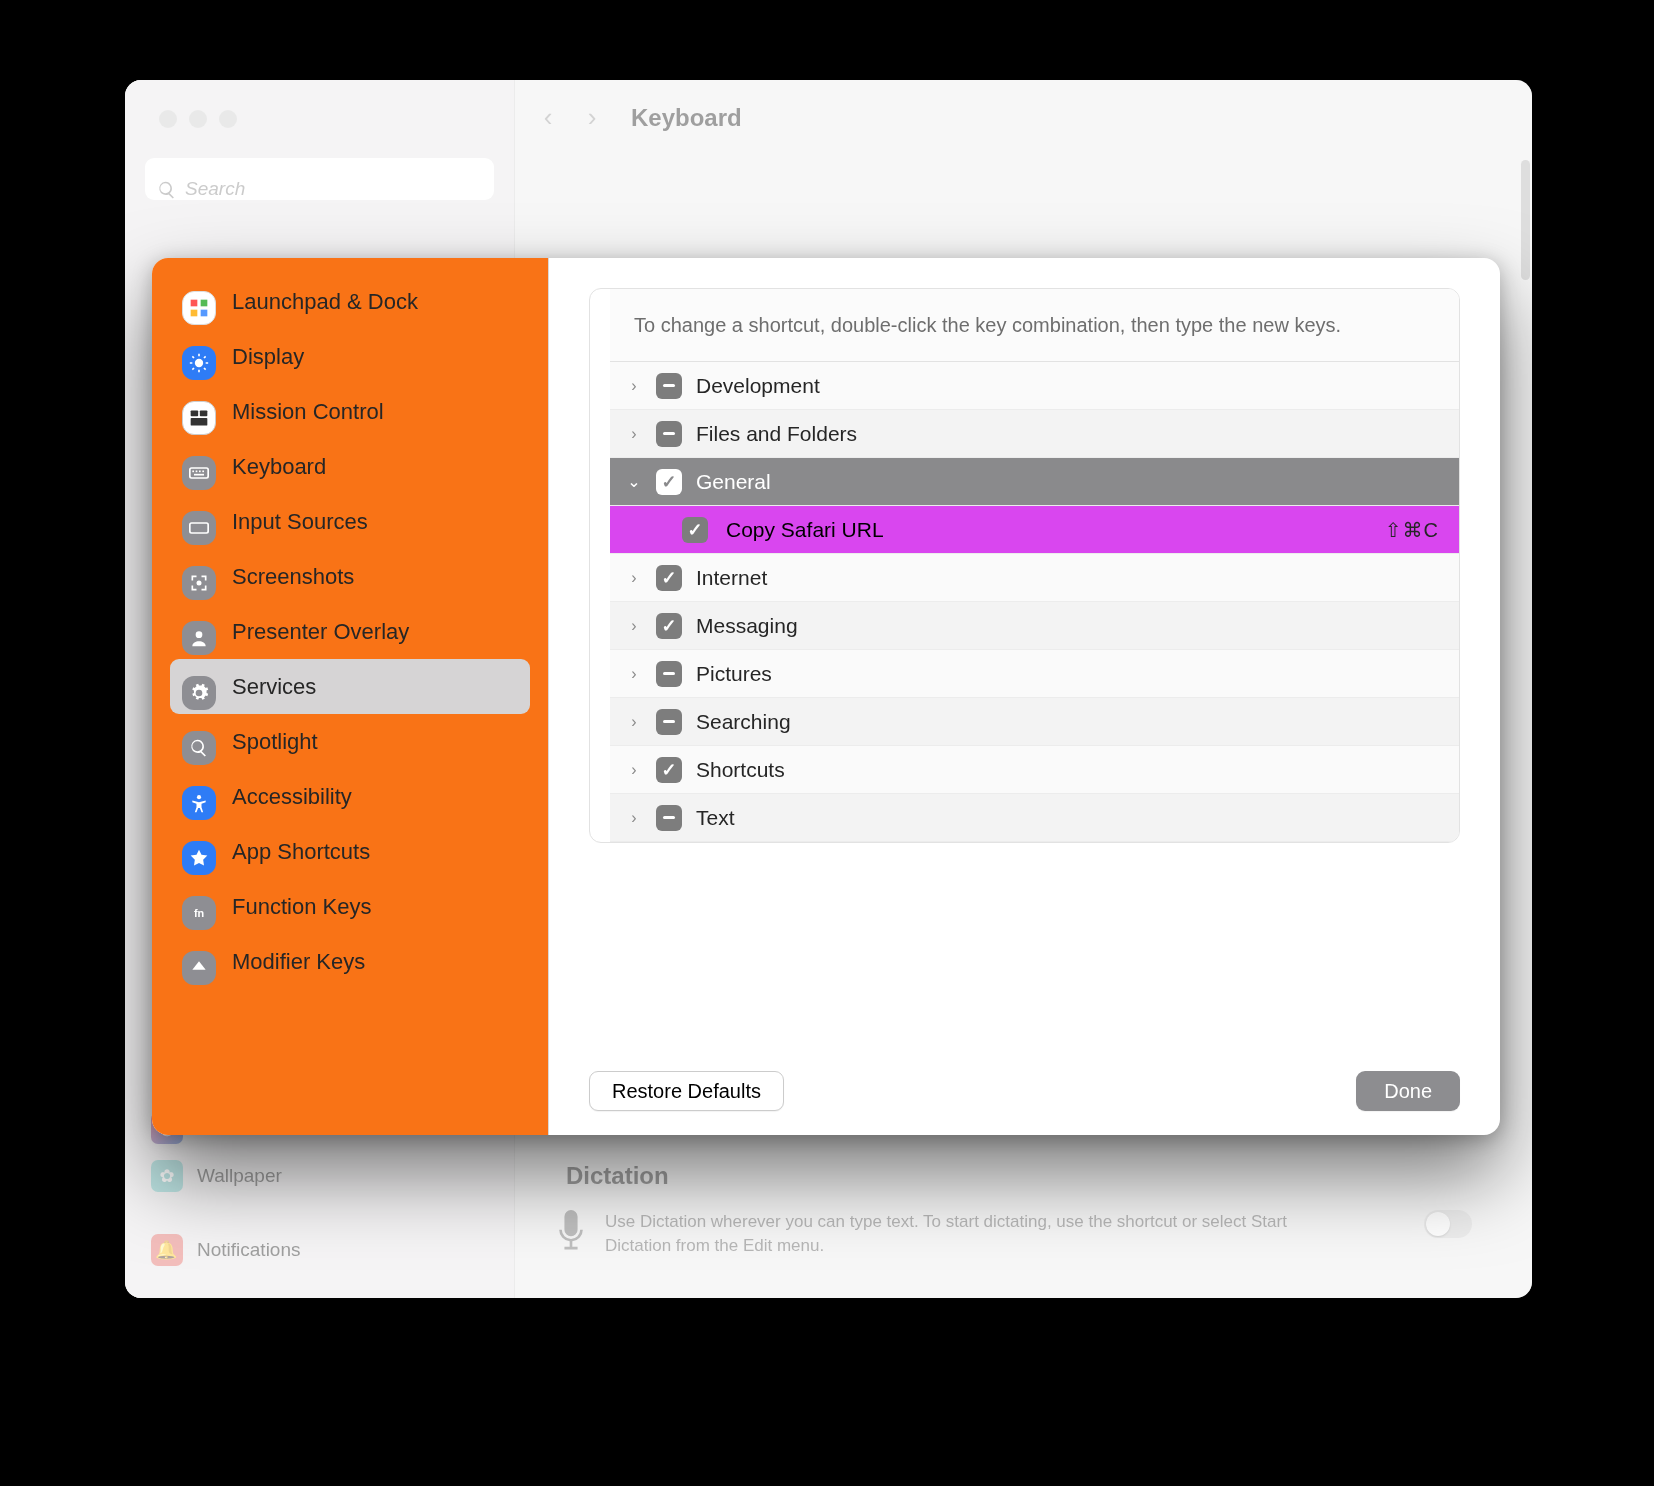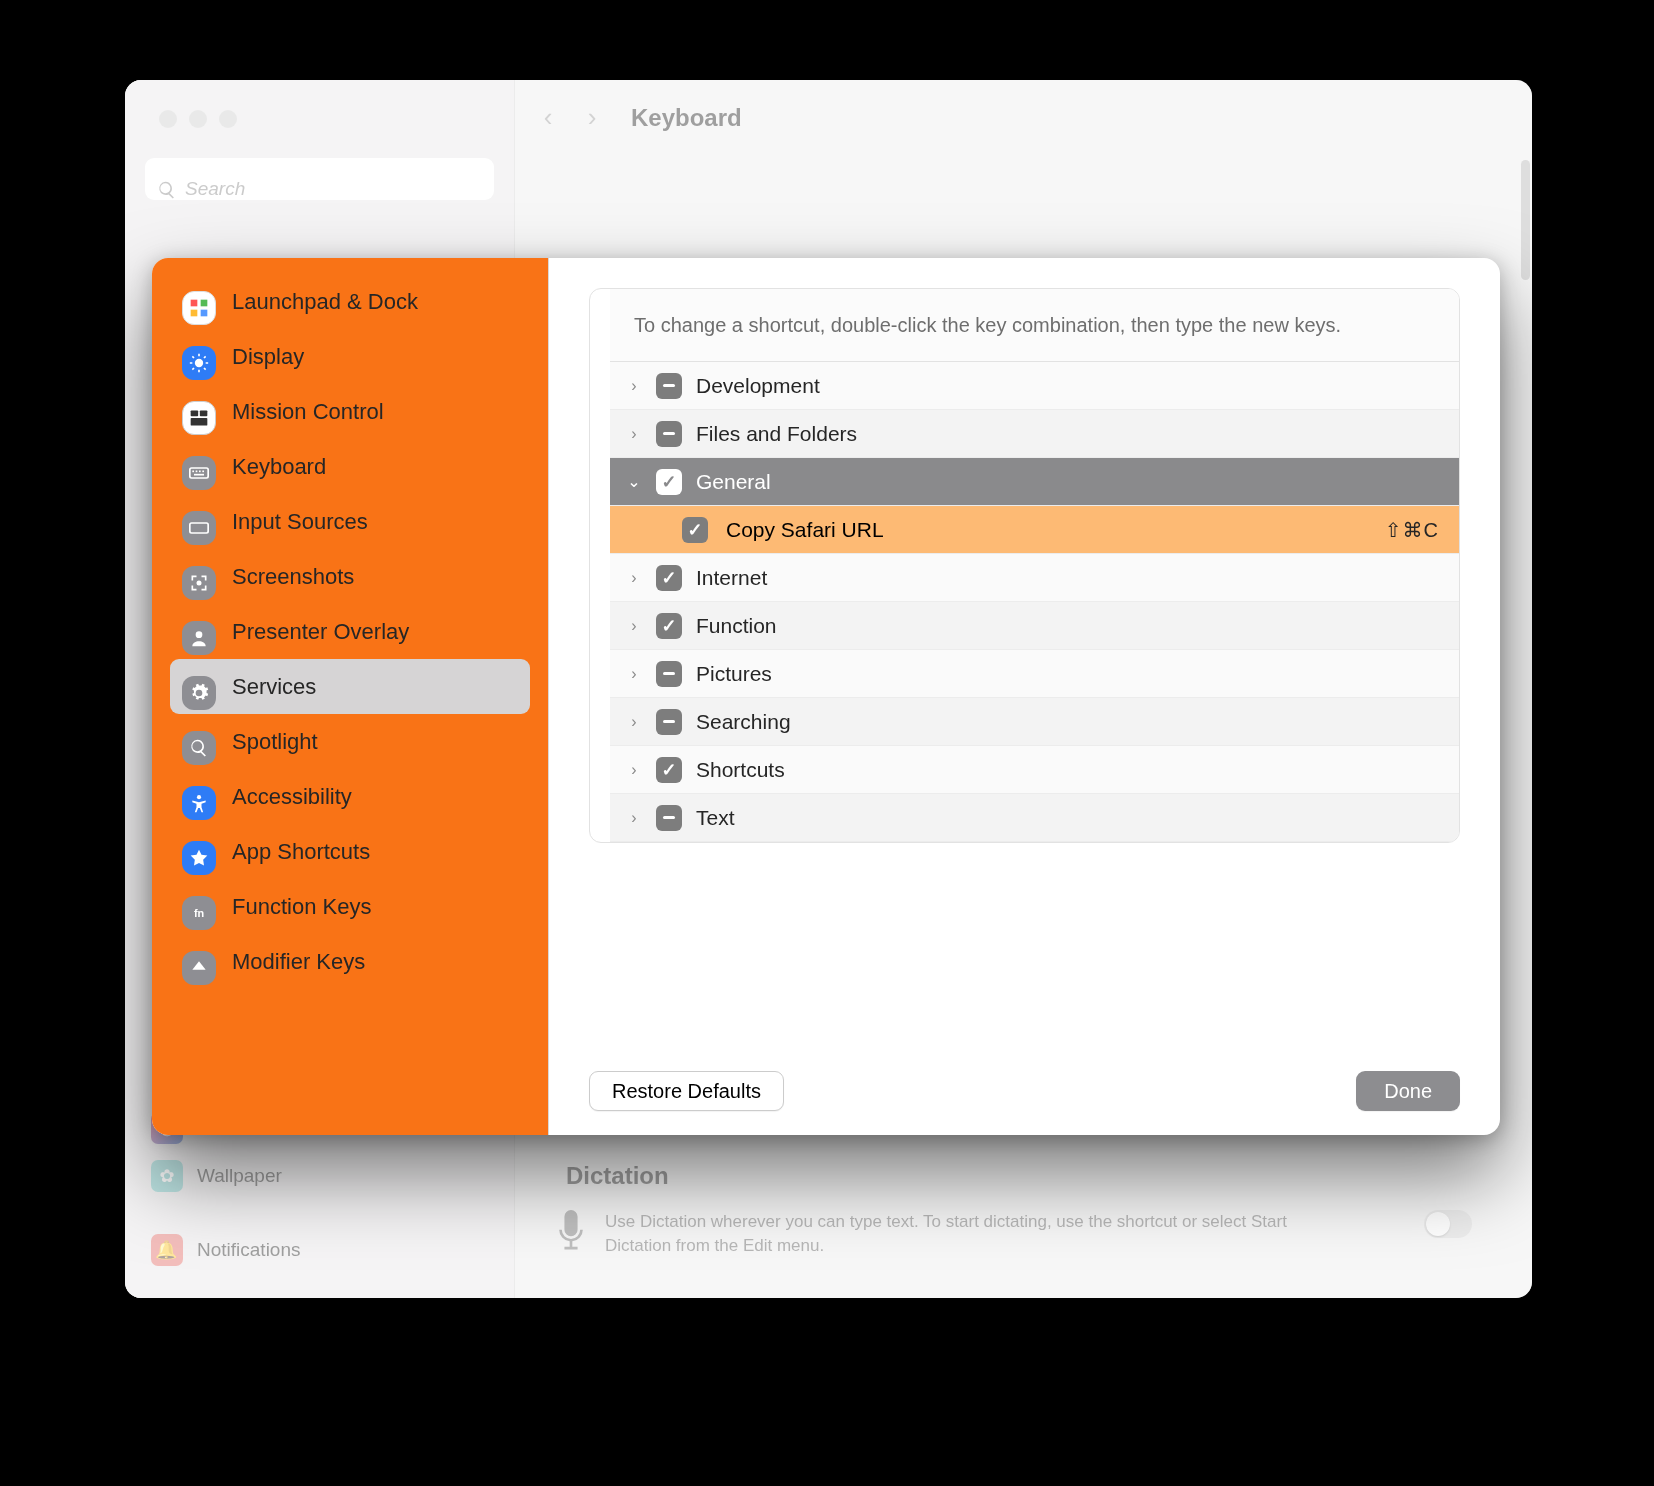--- a/index.html
+++ b/index.html
@@ -217,21 +217,21 @@
   .chk.mixed::after{content:"";width:12px;height:3px;background:#fff;border-radius:2px;}
   .cat-row.selected .chk.checked{background:#fff;}
   .cat-row.selected .chk.checked::after{color:#8a8a8c;}
   .cat-row .label{flex:1;}
   .sub-row{
     display:flex;align-items:center;
     height:48px;
     padding-left: 72px;
     padding-right: 20px;
     font-size:21px;
-    background:#fdba74;
+    background:#d946ef;
     border-bottom:1px solid #ececec;
   }
   .sub-row .chk{
     width:26px;height:26px;border-radius:6px;margin-right:18px;
     display:flex;align-items:center;justify-content:center;flex-shrink:0;
   }
   .sub-row .label{flex:1;}
   .sub-row .shortcut{font-size:20px;color:#262626;letter-spacing:1px;}
 
   .sheet-footer{
@@ -467,21 +467,21 @@
         <span class="shortcut">⇧⌘C</span>
           </div>
           <div class="cat-row">
     <span class="disclosure">›</span>
     <span class="chk checked"></span>
     <span class="label">Internet</span>
           </div>
           <div class="cat-row">
     <span class="disclosure">›</span>
     <span class="chk checked"></span>
-    <span class="label">Function</span>
+    <span class="label">Messaging</span>
           </div>
           <div class="cat-row">
     <span class="disclosure">›</span>
     <span class="chk mixed"></span>
     <span class="label">Pictures</span>
           </div>
           <div class="cat-row">
     <span class="disclosure">›</span>
     <span class="chk mixed"></span>
     <span class="label">Searching</span>

